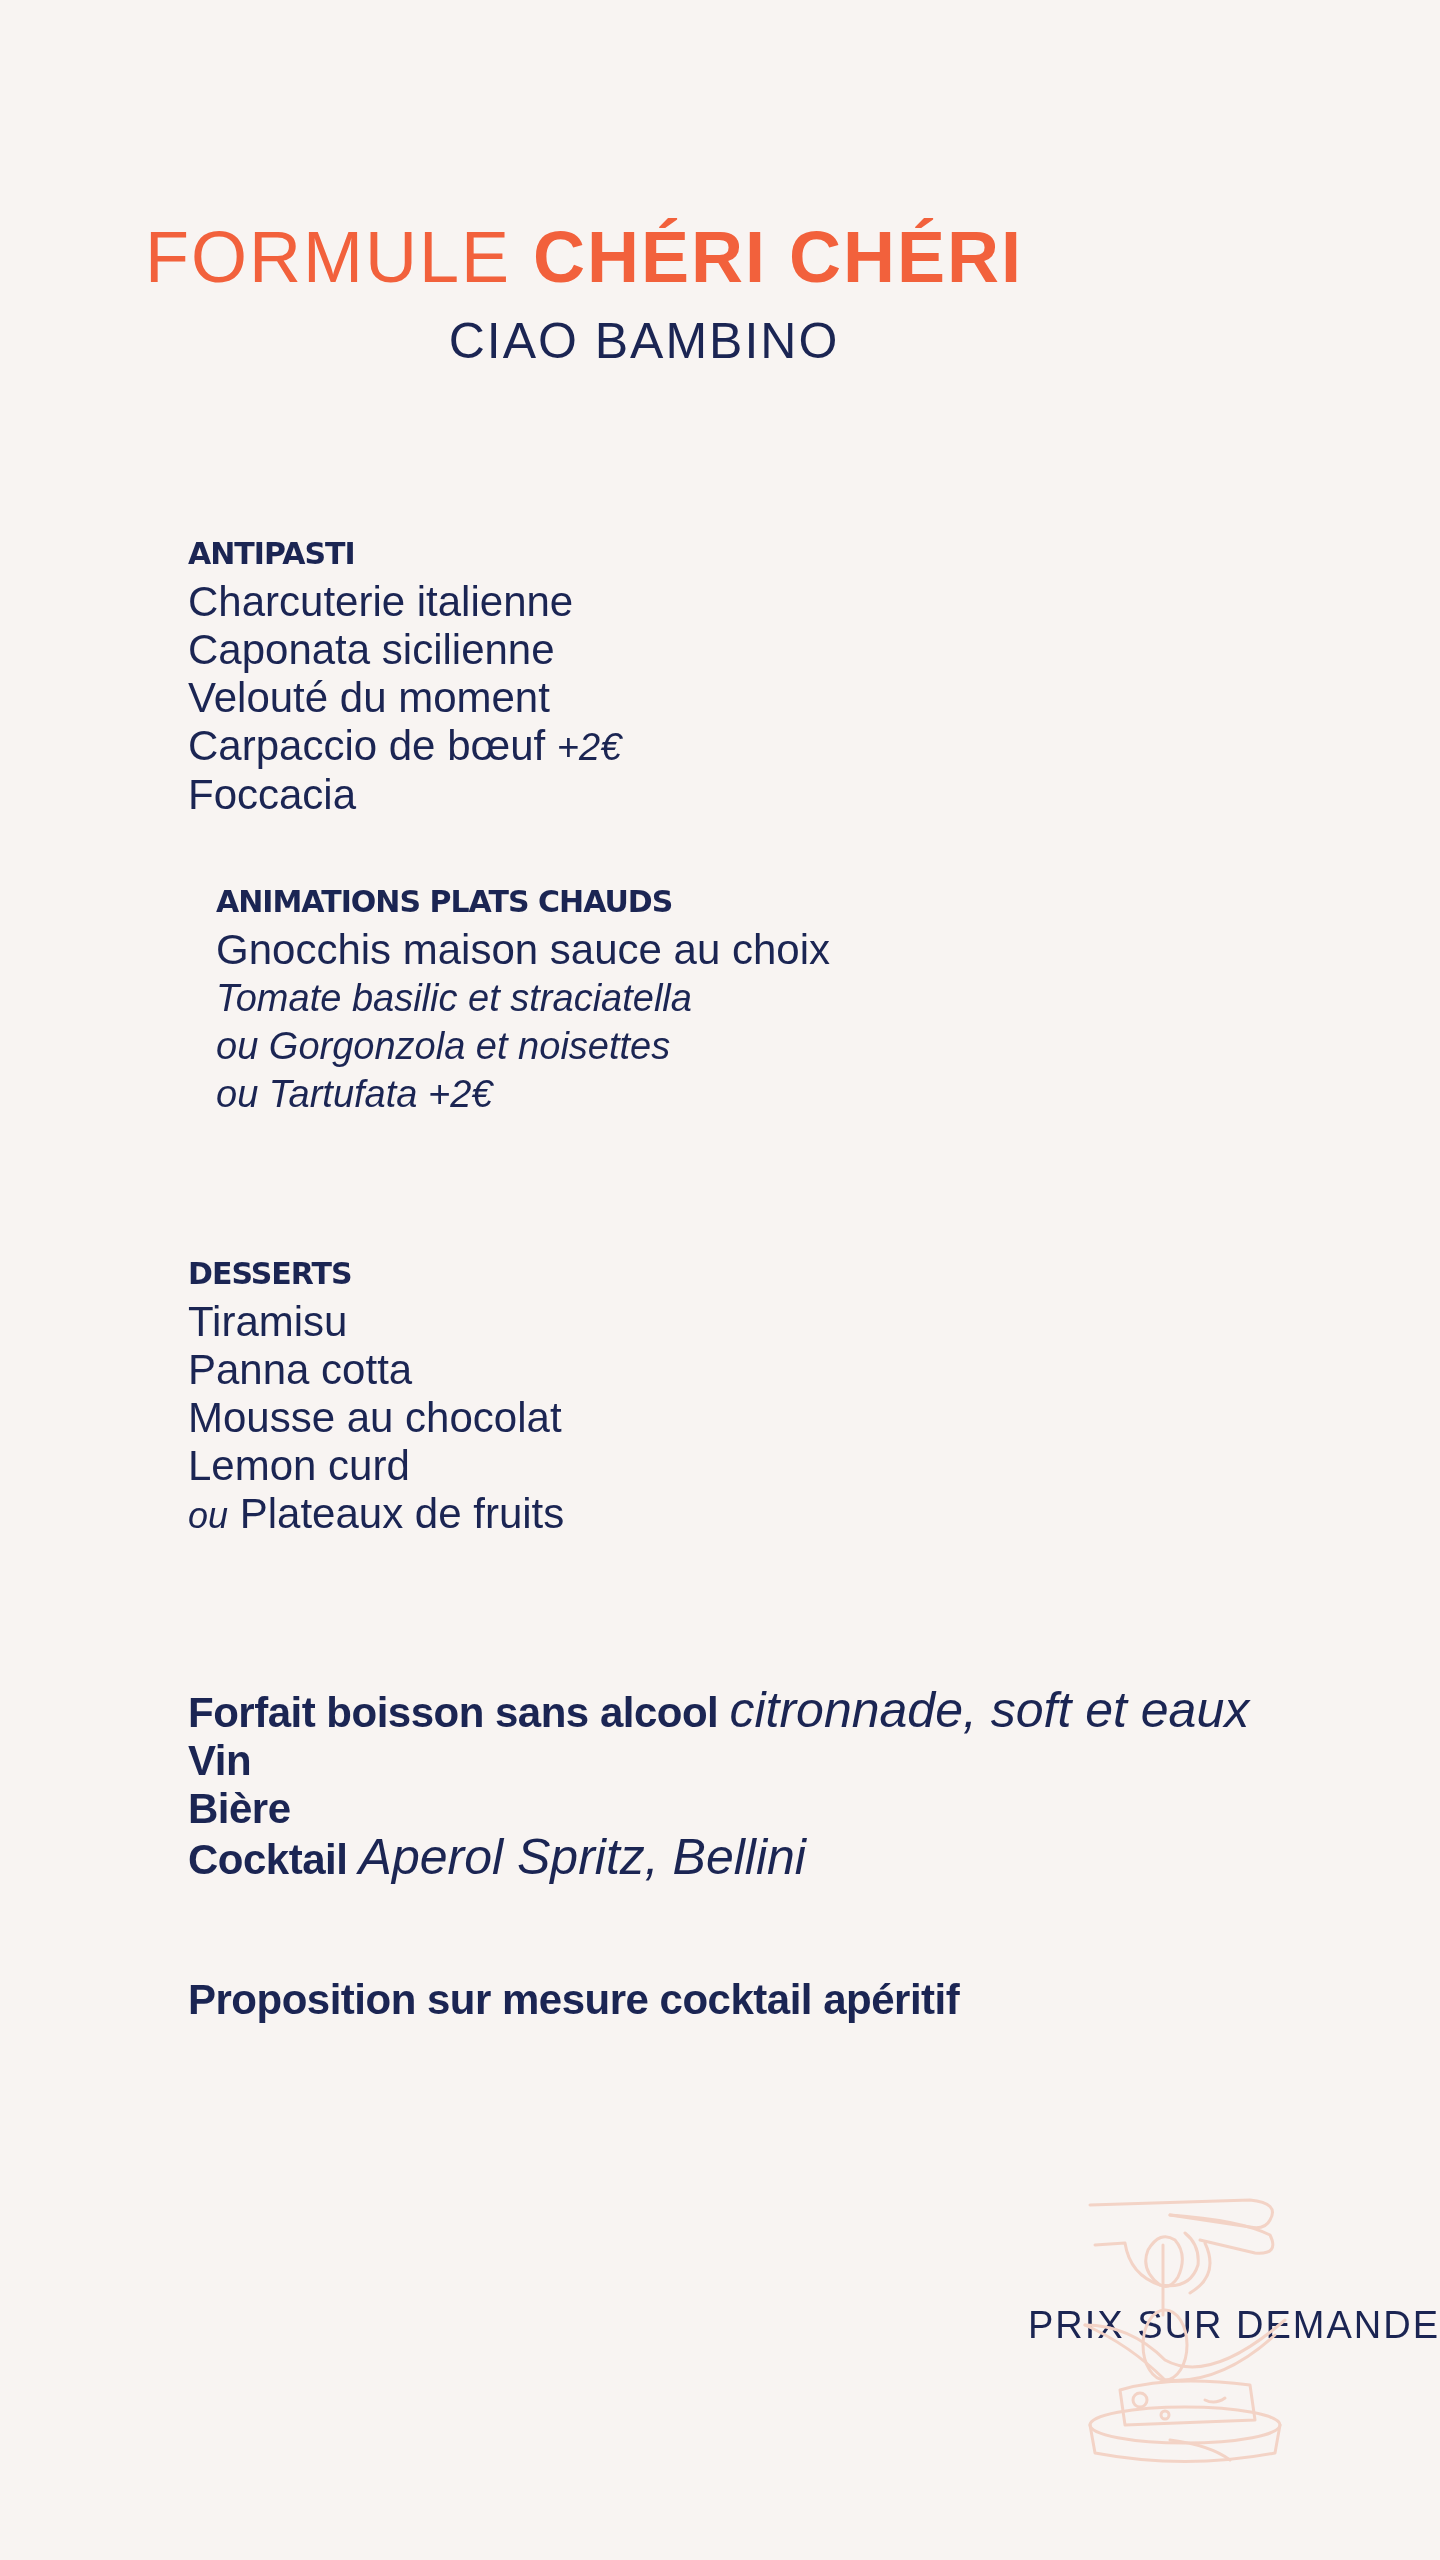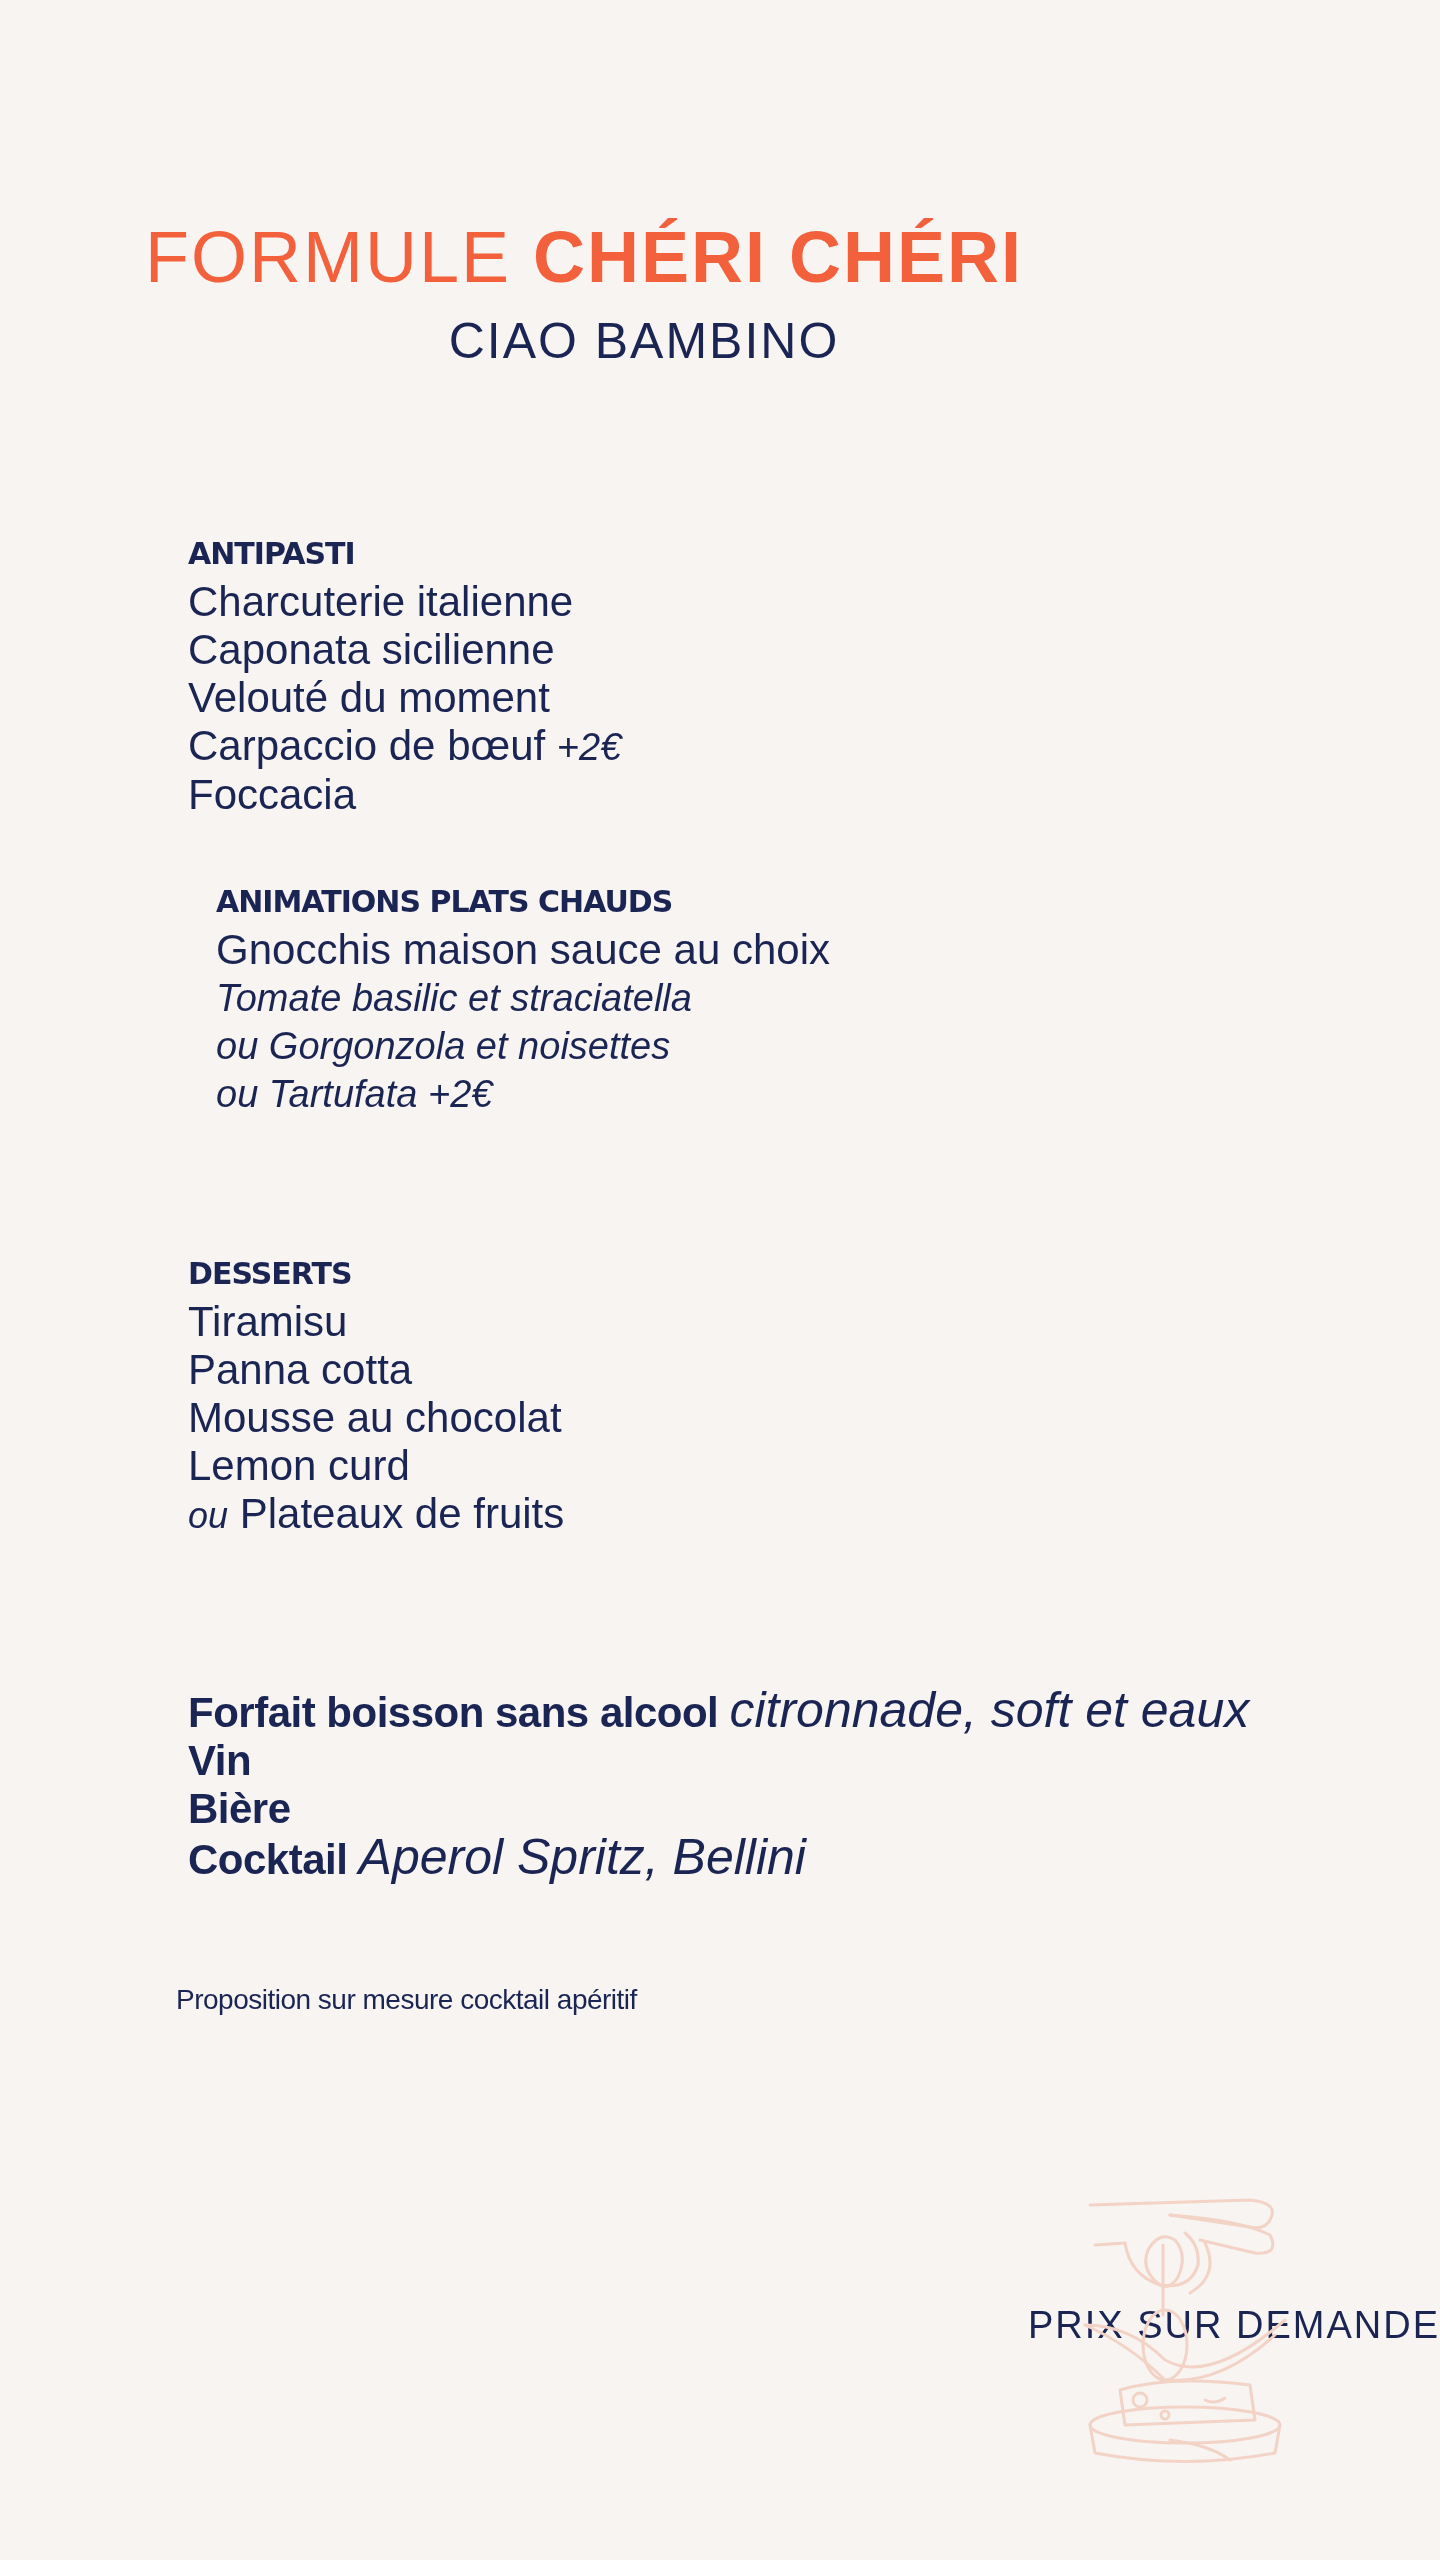--- a/index.html
+++ b/index.html
@@ -29,21 +29,21 @@
       font-weight: bold; font-size: 30px; line-height: 52px;
       letter-spacing: -1px; margin: 0; height: 50px;
     }
     .item { font-size: 42px; line-height: 48px; white-space: nowrap; }
     .item.small-italic { font-size: 38px; font-style: italic; }
     .it { font-style: italic; font-size: 38px; }
     .it-prefix { font-style: italic; font-size: 36px; }
     .drinks { position: absolute; left: 188px; top: 1686px; }
     .drink { font-size: 42px; line-height: 48px; font-weight: bold; white-space: nowrap; letter-spacing: -0.5px; }
     .drink .desc { font-weight: normal; font-style: italic; font-size: 50px; letter-spacing: 0; }
-    .proposal { position: absolute; left: 176px; top: 1974px; font-size: 28px; line-height: 52px; font-weight: normal; letter-spacing: -0.5px; white-space: nowrap; }
+    .proposal { position: absolute; left: 188px; top: 1974px; font-size: 42px; line-height: 52px; font-weight: bold; letter-spacing: -0.5px; white-space: nowrap; }
     .price {
       position: absolute; top: 2300px; left: 0; width: 1440px;
       text-align: right; font-size: 38px; letter-spacing: 2px; line-height: 50px;
     }
     .illustration { position: absolute; left: 1070px; top: 2185px; width: 230px; height: 280px; }
   </style>
 </head>
 <body>
 
 <div class="title">

